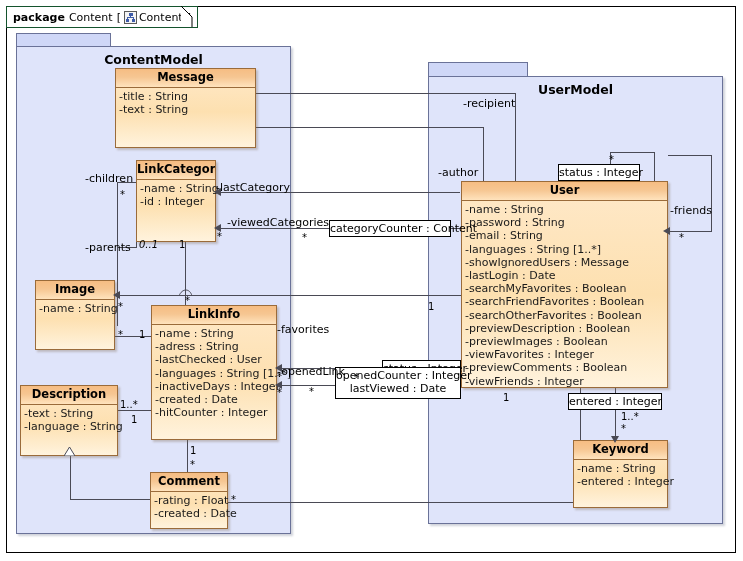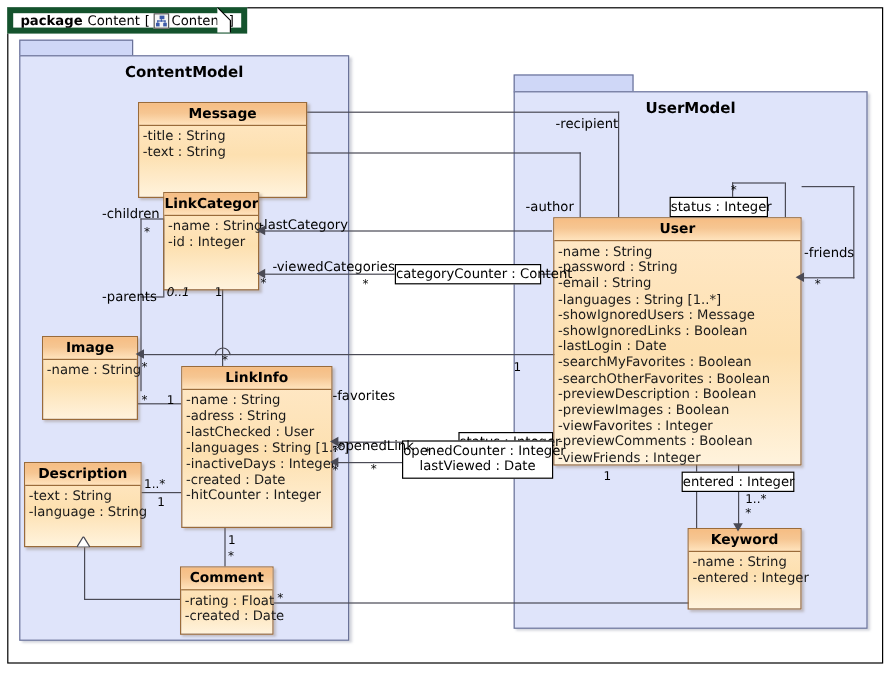--- a/index.html
+++ b/index.html
@@ -23,21 +23,21 @@
     left: 6px; top: 6px;
     width: 730px; height: 547px;
     border: 1px solid #000000;
     box-sizing: border-box;
     background: #ffffff;
   }
   .pkg-tab {
     position: absolute;
     left: 6px; top: 6px;
     height: 22px;
-    border: 5px solid #14532d;
+    border: 1px solid #14532d;
     box-sizing: border-box;
     background: #ffffff;
     display: flex;
     align-items: center;
     padding: 0 5px 0 6px;
     font-size: 11px;
     color: #000;
     white-space: nowrap;
     z-index: 6;
   }
@@ -287,21 +287,21 @@
   <div class="ln v" style="left:70px; top:456px; height:44px;"></div>
   <svg class="gen-tri-outline" style="left:64px; top:447px;">
     <polygon points="5.5,0 11,9 0,9" fill="#ffffff" stroke="#4a4a55" stroke-width="1"></polygon>
   </svg>
 
   <div class="ln h" style="left:118px; top:410px; width:33px;"></div>
 
   <div class="ln h" style="left:228px; top:502px; width:352px;"></div>
   <div class="ln v" style="left:580px; top:387px; height:116px;"></div>
 
-  <div class="cls" style="left:115px; top:85px; width:141px; height:80px;">
+  <div class="cls" style="left:115px; top:68px; width:141px; height:80px;">
     <div class="cls-name">Message</div>
     <div class="cls-attrs">
       <div>-title : String</div>
       <div>-text : String</div>
     </div>
   </div>
 
   <div class="cls" style="left:136px; top:160px; width:80px; height:82px;">
     <div class="cls-name">LinkCategory</div>
     <div class="cls-attrs">
@@ -347,23 +347,23 @@
   </div>
 
   <div class="cls" style="left:461px; top:181px; width:207px; height:207px;">
     <div class="cls-name">User</div>
     <div class="cls-attrs">
       <div>-name : String</div>
       <div>-password : String</div>
       <div>-email : String</div>
       <div>-languages : String [1..*]</div>
       <div>-showIgnoredUsers : Message</div>
-      <div>-showIgnoredLinks : Boolean</div>
       <div>-lastLogin : Date</div>
       <div>-searchMyFavorites : Boolean</div>
+      <div>-searchFriendFavorites : Boolean</div>
       <div>-searchOtherFavorites : Boolean</div>
       <div>-previewDescription : Boolean</div>
       <div>-previewImages : Boolean</div>
       <div>-viewFavorites : Integer</div>
       <div>-previewComments : Boolean</div>
       <div>-viewFriends : Integer</div>
     </div>
   </div>
 
   <div class="cls" style="left:573px; top:440px; width:95px; height:68px;">

